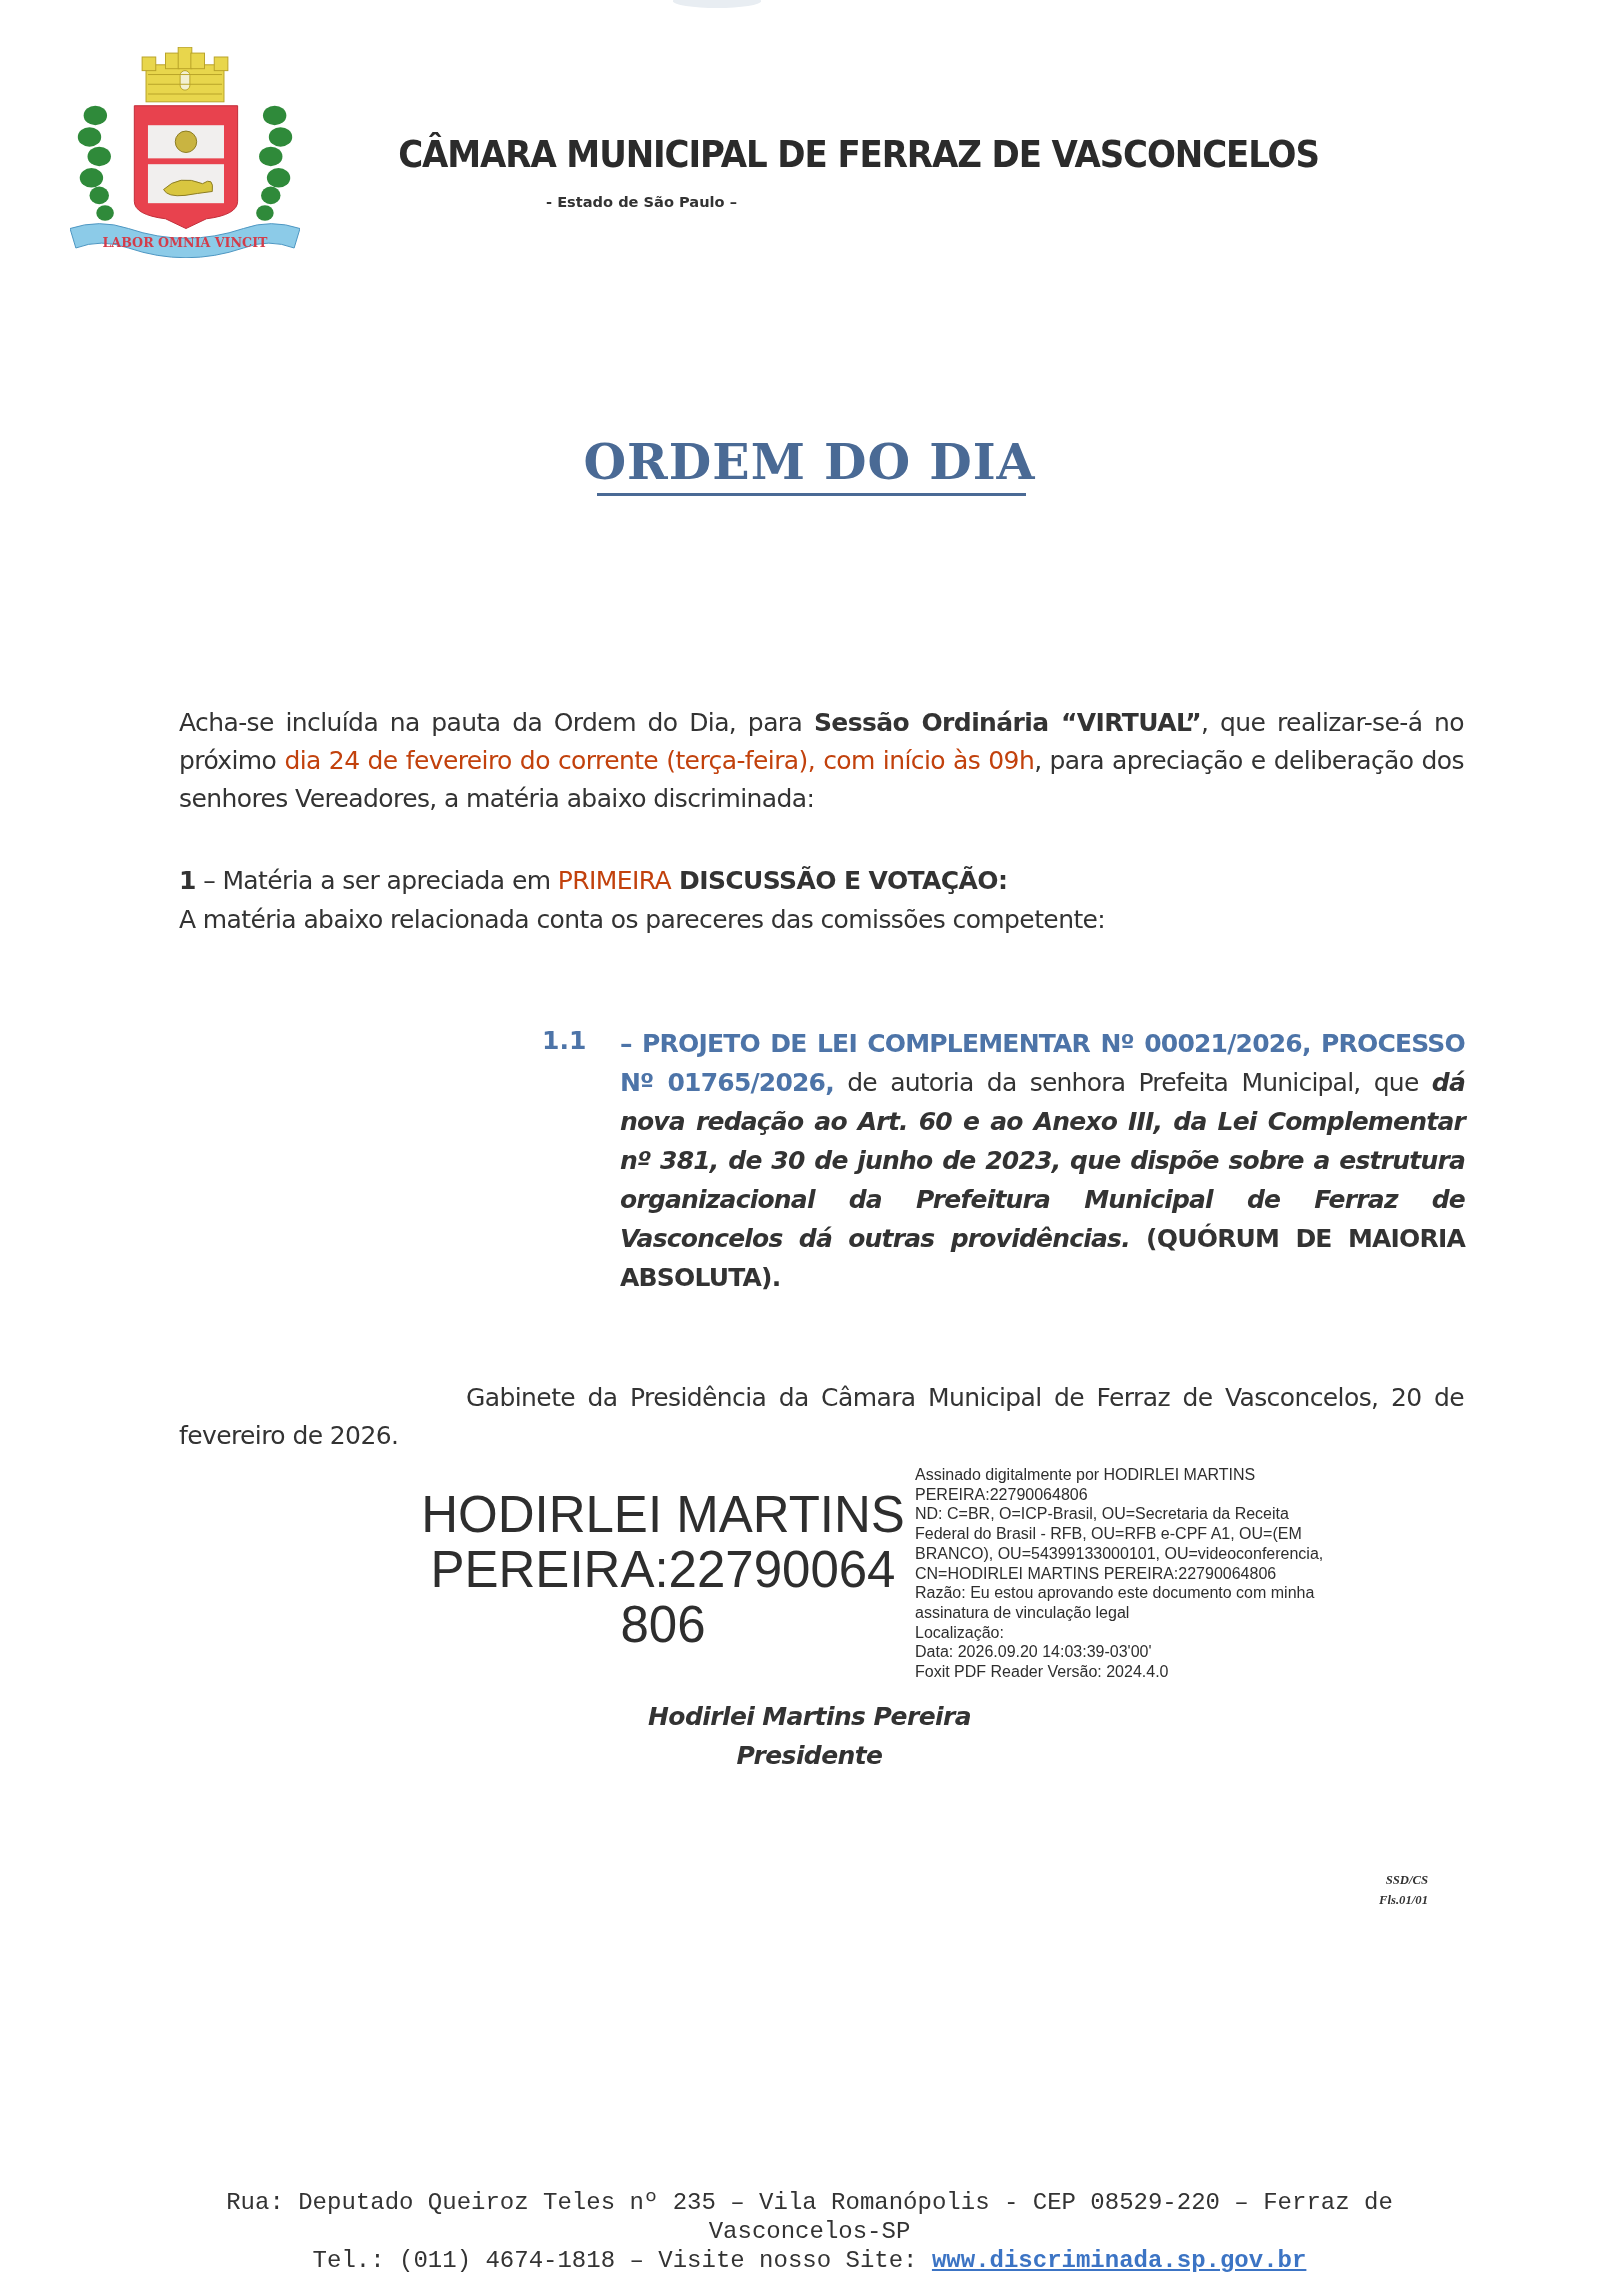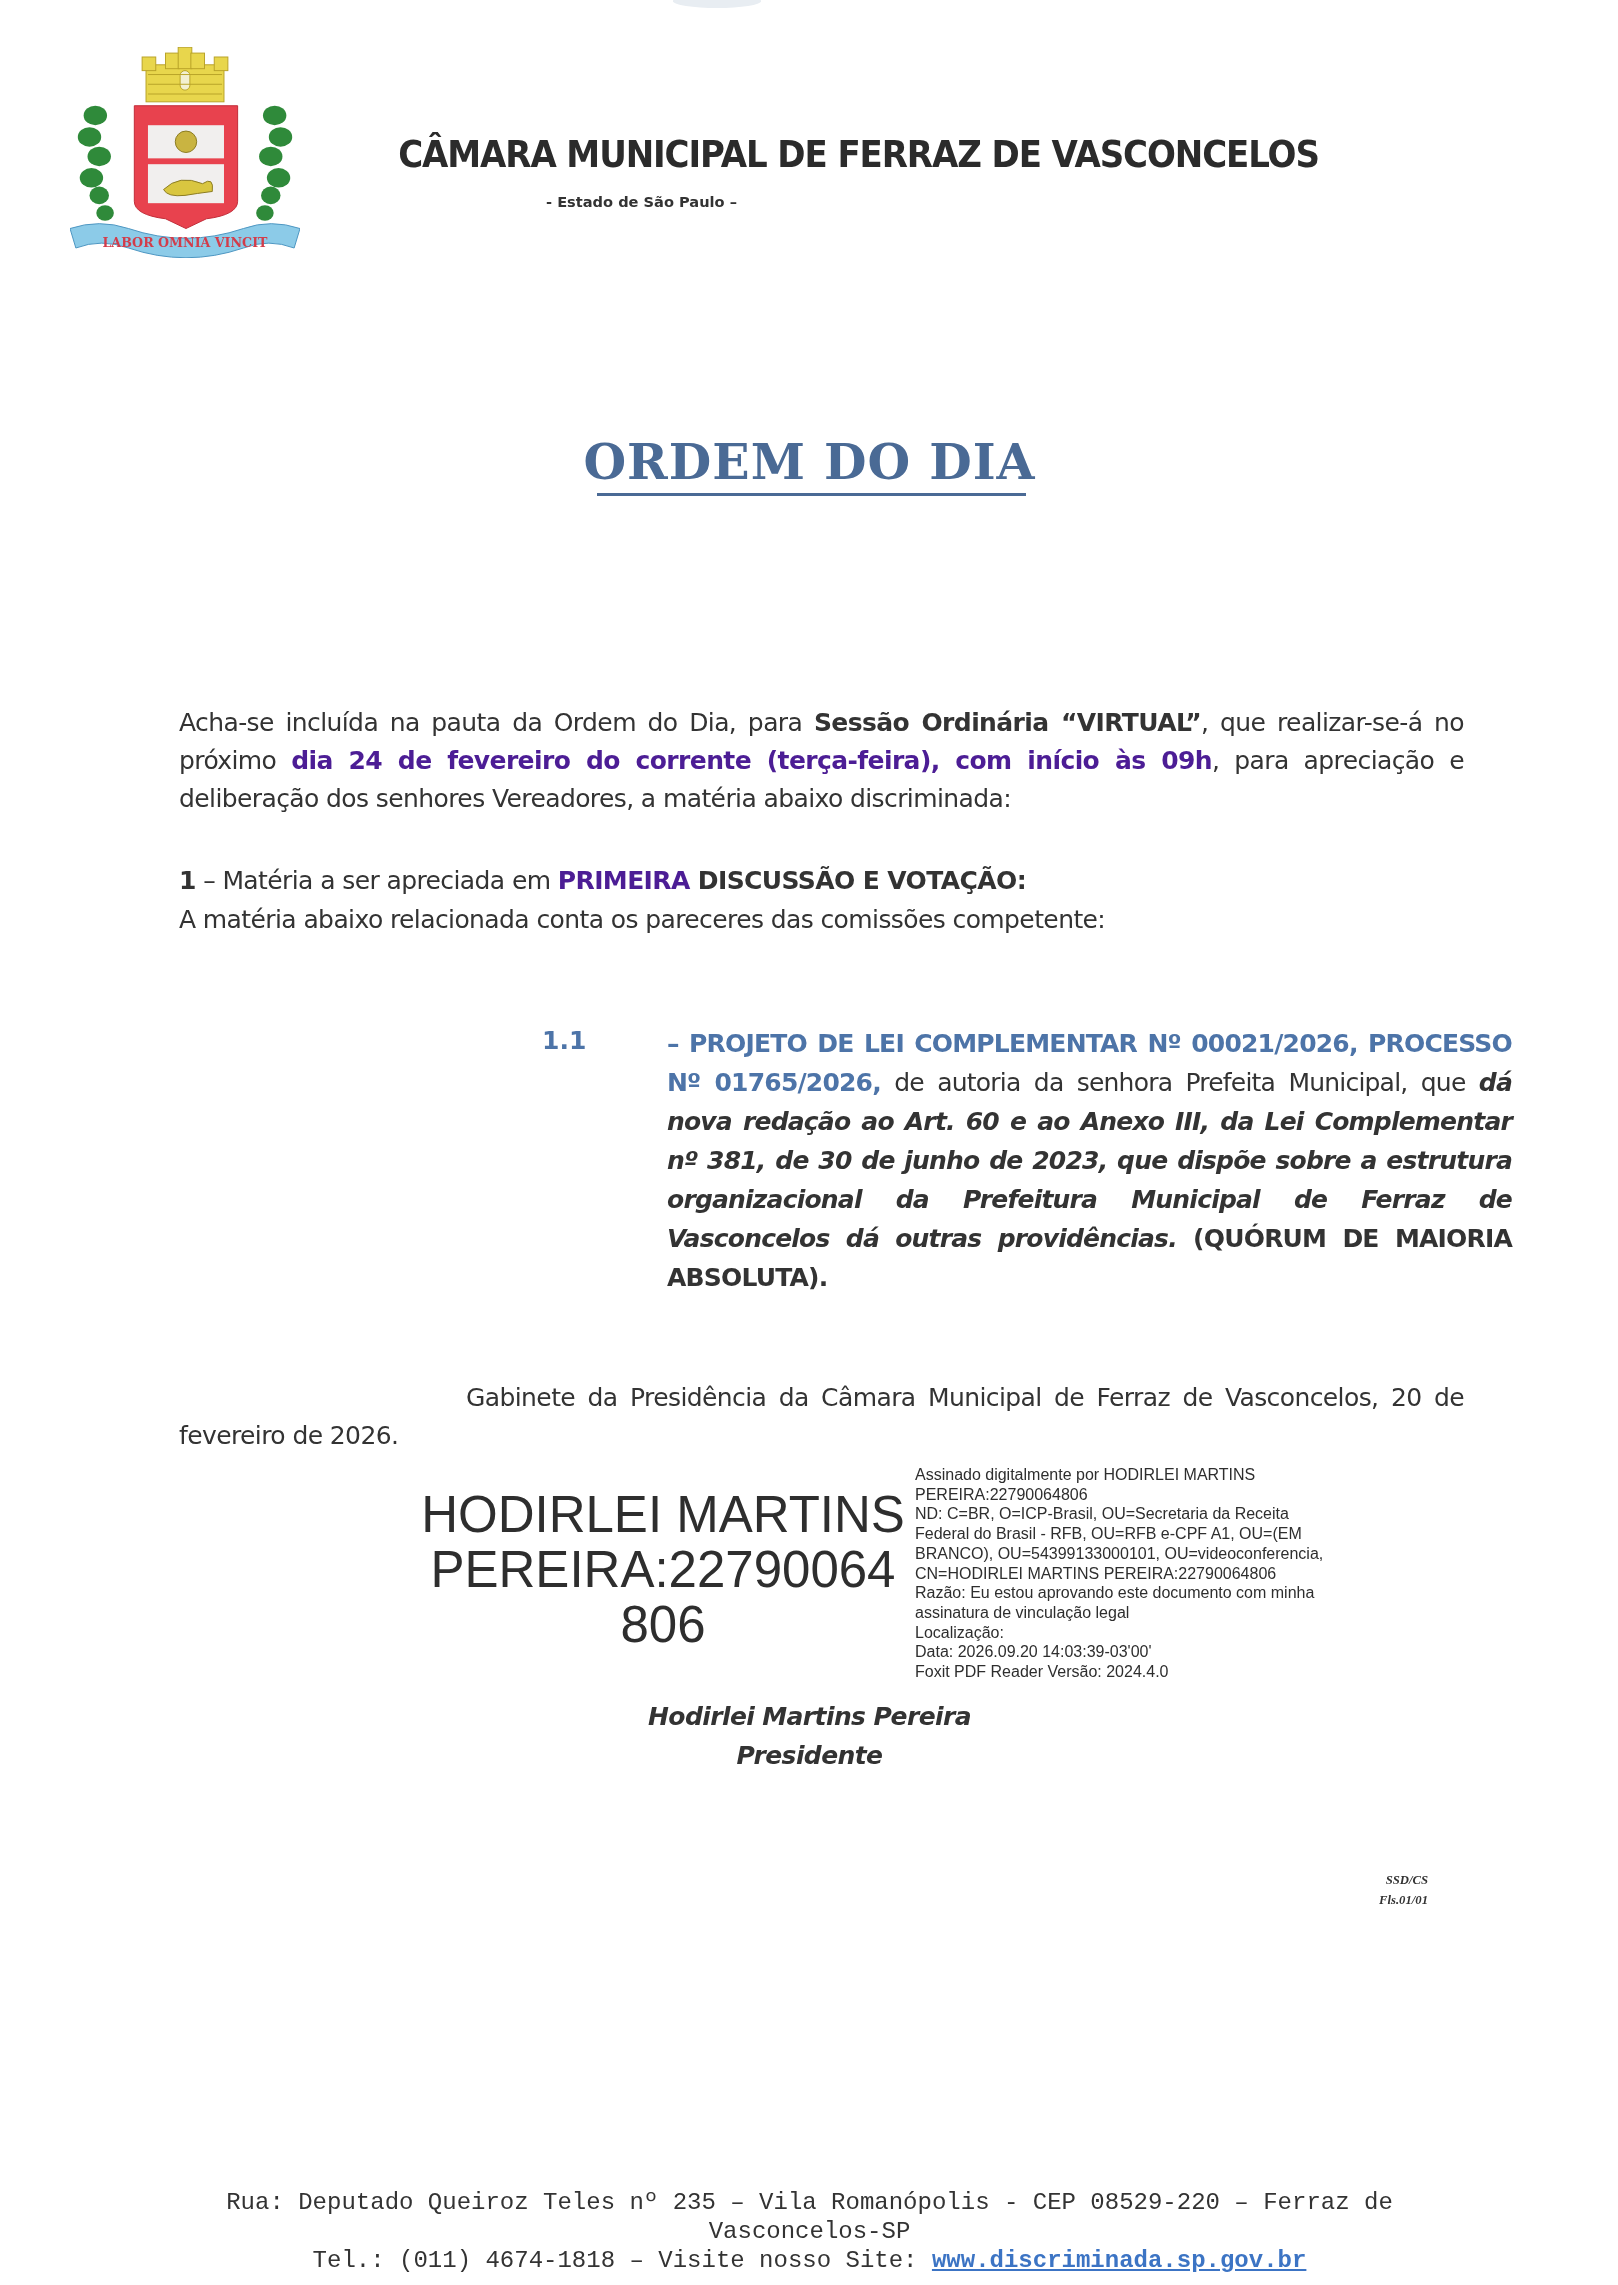--- a/index.html
+++ b/index.html
@@ -18,31 +18,31 @@
   
   #doc-title { left:546px; top:433px; width:527px; text-align:center;
                font-family:"DejaVu Serif", serif; font-weight:bold; font-size:49px;
                color:#4a6a95; letter-spacing:1px; }
   #doc-title-underline { left:597px; top:493px; width:429px; height:2.9px; background:#4a6a95; }
 
   
   .para { font-family:"DejaVu Sans", sans-serif; font-size:25px; line-height:38px;
           color:#333; text-align:justify; letter-spacing:-0.6px; }
   .para b { font-weight:bold; }
-  .red { color:#4c1d95; font-weight:bold; }
+  .red { color:#c2410c; font-weight:normal; }
   .blue { color:#4d74a8; font-weight:bold; }
 
   #intro { left:179px; top:704px; width:1285px; }
   #item-heading { left:179px; top:862px; width:1285px; text-align:left; }
   #item-sub { left:179px; top:901px; width:1285px; text-align:left; }
 
   #item-number { left:542px; top:1026px; font-family:"DejaVu Sans", sans-serif;
                  font-weight:bold; font-size:25px; color:#4d74a8; }
   #item-body { left:620px; top:1024px; width:845px; font-size:25px; line-height:39px;
-               letter-spacing:-0.8px;margin-left:47px; }
+               letter-spacing:-0.8px; }
   #item-body i { font-weight:bold; }
 
   #closing { left:179px; top:1379px; width:1285px; text-indent:287px; }
 
   
   #sig-big { left:419px; top:1487px; width:488px; text-align:center;
              font-family:"Liberation Sans", sans-serif; font-size:51px; line-height:55px; color:#2e2e2e; }
   #sig-details { left:915px; top:1465px; width:468px;
                  font-family:"Liberation Sans", sans-serif; font-size:16px; line-height:19.7px; color:#2e2e2e; }
   #sig-name { left:546px; top:1697px; width:527px; text-align:center;

